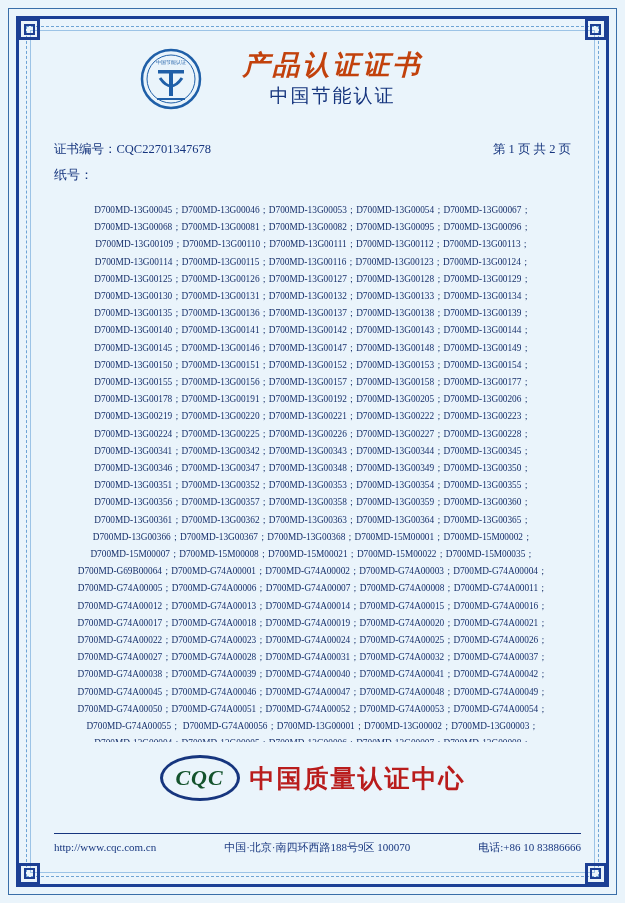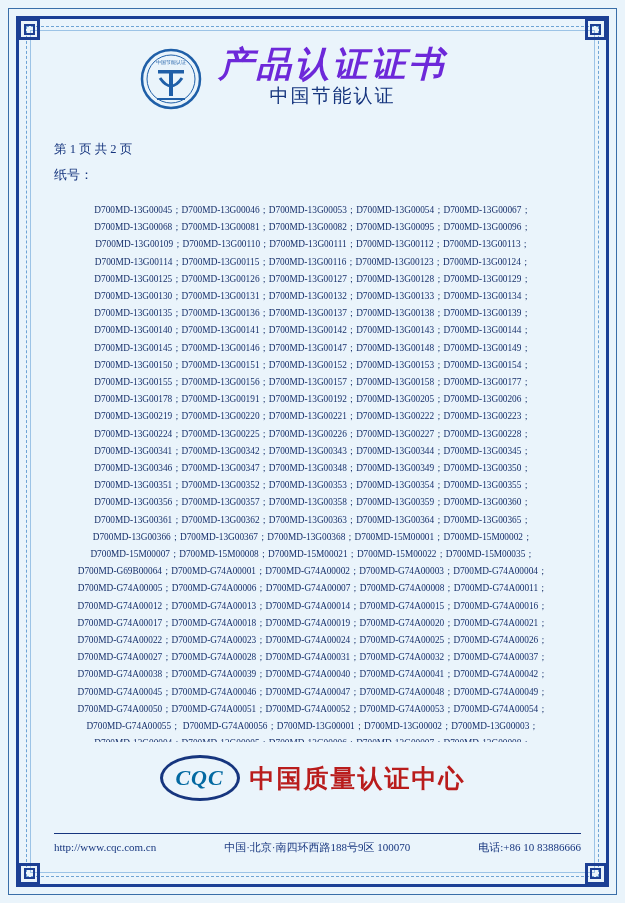--- a/index.html
+++ b/index.html
@@ -94,22 +94,22 @@
     width: 62px;
     height: 62px;
   }
   .title-block {
     text-align: center;
     padding-left: 40px;
   }
   .main-title {
     font-family: "Liberation Serif", serif;
     font-weight: bold;
-    font-size: 35px;
-    color: #6d28d9;
+    font-size: 27px;
+    color: #c2410c;
     letter-spacing: 3px;
     line-height: 34px;
     font-style: italic;
   }
   .sub-title {
     font-family: "Liberation Serif", serif;
     font-size: 19px;
     color: #16357e;
     letter-spacing: 2px;
     line-height: 28px;
@@ -172,21 +172,21 @@
     align-items: center;
     justify-content: center;
     margin-right: 10px;
     background: transparent;
   }
   .cqc-text {
     font-family: "Liberation Serif", serif;
     font-style: italic;
     font-weight: bold;
     font-size: 22px;
-    color: #0369a1;
+    color: #14532d;
     letter-spacing: 1px;
   }
   .cqc-name {
     font-family: "Liberation Serif", serif;
     font-weight: bold;
     font-size: 25px;
     color: #b91c1c;
     letter-spacing: 2px;
   }
 
@@ -248,20 +248,21 @@
         </svg>
       </div>
       <div class="title-block">
         <div class="main-title">产品认证证书</div>
         <div class="sub-title">中国节能认证</div>
       </div>
     </div>
 
     <div class="meta">
       <div class="meta-row">
+        <span class="left"><span>证书编号：</span><span>CQC22701347678</span></span>
         <span class="right">第 1 页  共 2 页</span>
       </div>
       <div class="meta-row second">
         <span class="right">纸号：</span>
       </div>
     </div>
 
     <div class="model-area">
       <div class="model-line">D700MD-13G00045；D700MD-13G00046；D700MD-13G00053；D700MD-13G00054；D700MD-13G00067；</div>
       <div class="model-line">D700MD-13G00068；D700MD-13G00081；D700MD-13G00082；D700MD-13G00095；D700MD-13G00096；</div>

